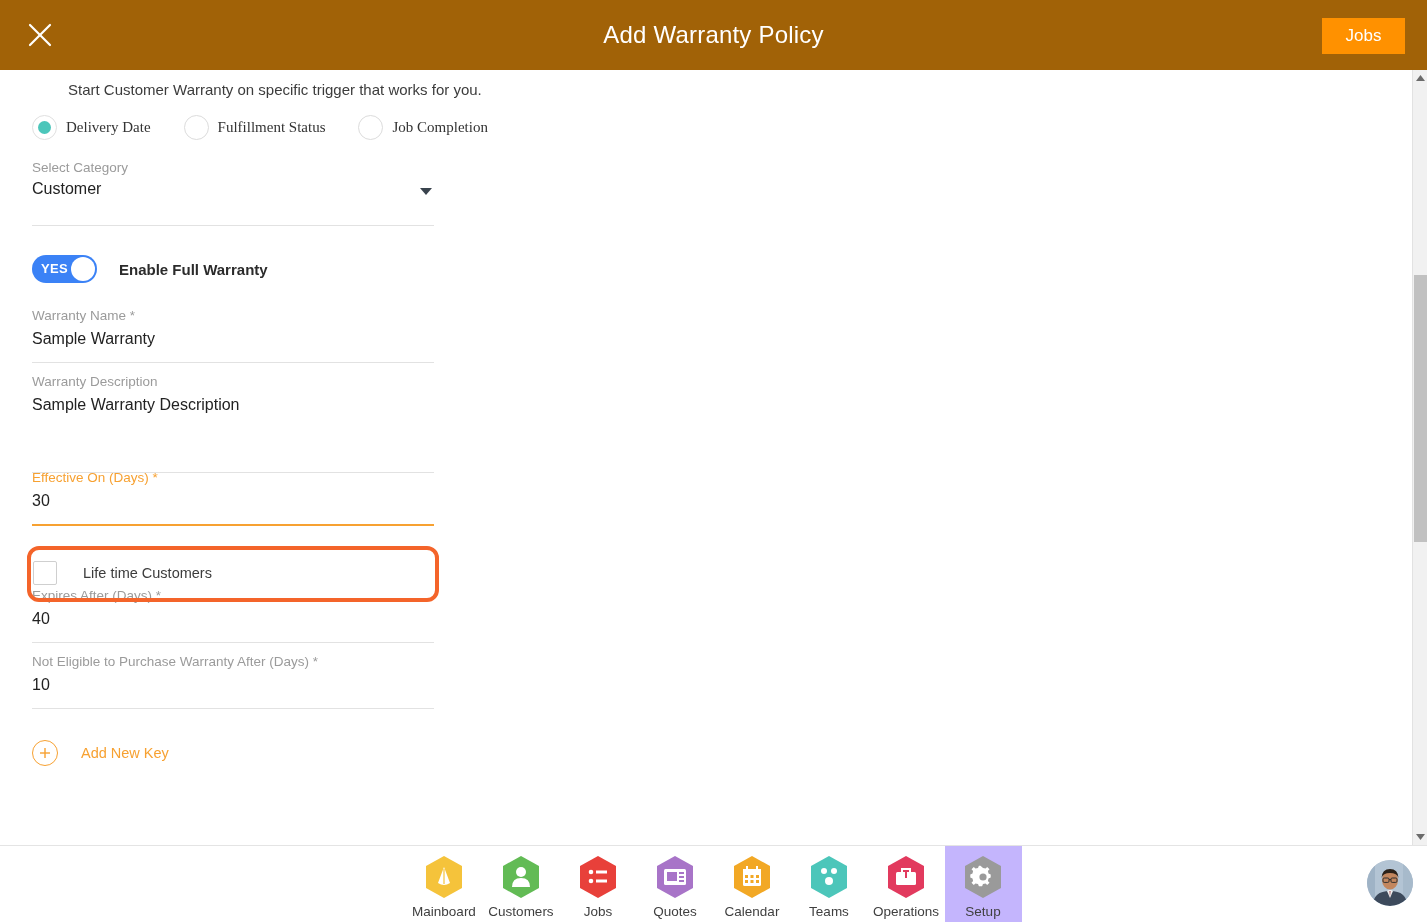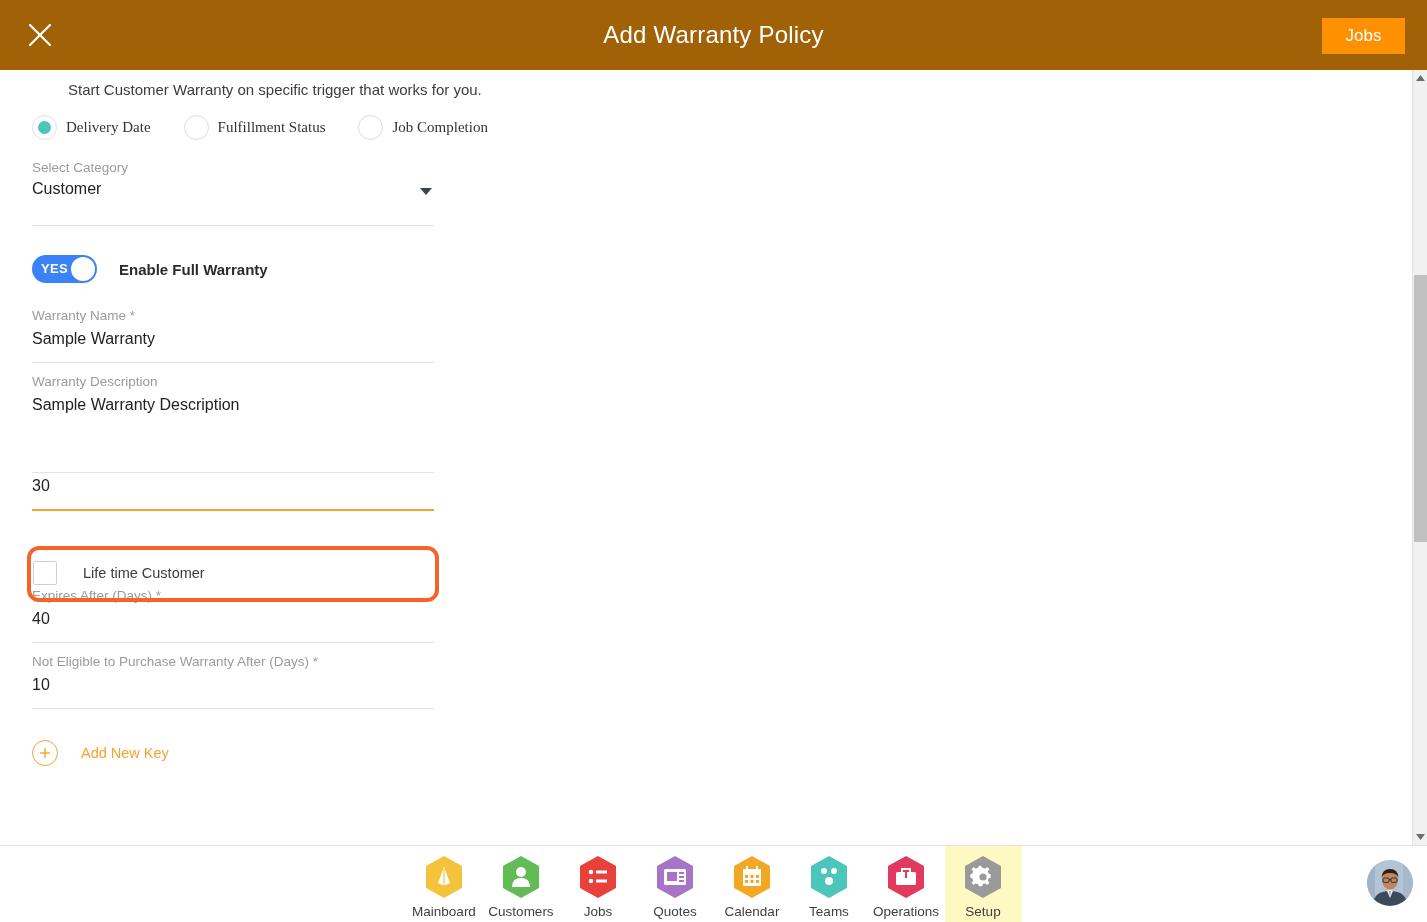--- a/index.html
+++ b/index.html
@@ -146,21 +146,21 @@
     background:#ffffff; border-top:1px solid #e4e4e4;
   }
   .nav-items {
     position:absolute; left:0; top:0; height:77px; width:1427px;
     display:flex; align-items:flex-start; justify-content:center;
   }
   .nav-item {
     width:77px; height:77px; padding-top:8px;
     display:flex; flex-direction:column; align-items:center; cursor:pointer;
   }
-  .nav-item.active { background:#fef9c3; }
+  .nav-item.active { background:#c4b5fd; }
   .hexicon { width:42px; height:46px; display:block; }
   .nav-label { margin-top:4px; font-size:13.5px; color:#3f3f3f;text-align:center; }
   .avatar {
     position:absolute; right:14px; top:14px; width:46px; height:46px;
     border-radius:50%; overflow:hidden; cursor:pointer;
     background:#b9c6d4;
   }
   .avatar svg { display:block; }
 </style>
 </head>
@@ -221,39 +221,40 @@
       <span class="field-underline"></span>
     </div>
 
     <div class="field f-desc">
       <span class="field-label">Warranty Description</span>
       <input class="field-value" type="text" value="Sample Warranty Description" style="">
       <span class="field-underline"></span>
     </div>
 
     <div class="field f-eff">
+      <span class="field-label req-orange">Effective On (Days) *</span>
       <input class="field-value" type="text" value="30" style="">
       <span class="field-underline active"></span>
     </div>
 
     <div class="field f-exp">
       <span class="field-label">Expires After (Days) *</span>
       <input class="field-value" type="text" value="40" style="">
       <span class="field-underline"></span>
     </div>
 
     <div class="field f-not">
       <span class="field-label">Not Eligible to Purchase Warranty After (Days) *</span>
       <input class="field-value" type="text" value="10" style="">
       <span class="field-underline"></span>
     </div>
 
     <div class="cb-row">
       <span class="cb-square"></span>
-      <span class="cb-label">Life time Customer</span>
+      <span class="cb-label">Life time Customers</span>
     </div>
     <div class="hl-box"></div>
 
     <div class="add-key">
       <span class="plus-circle">
         <svg width="14" height="14" viewBox="0 0 14 14">
           <line x1="7" y1="2" x2="7" y2="12" stroke="#f7a131" stroke-width="1.4"></line>
           <line x1="2" y1="7" x2="12" y2="7" stroke="#f7a131" stroke-width="1.4"></line>
         </svg>
       </span>

